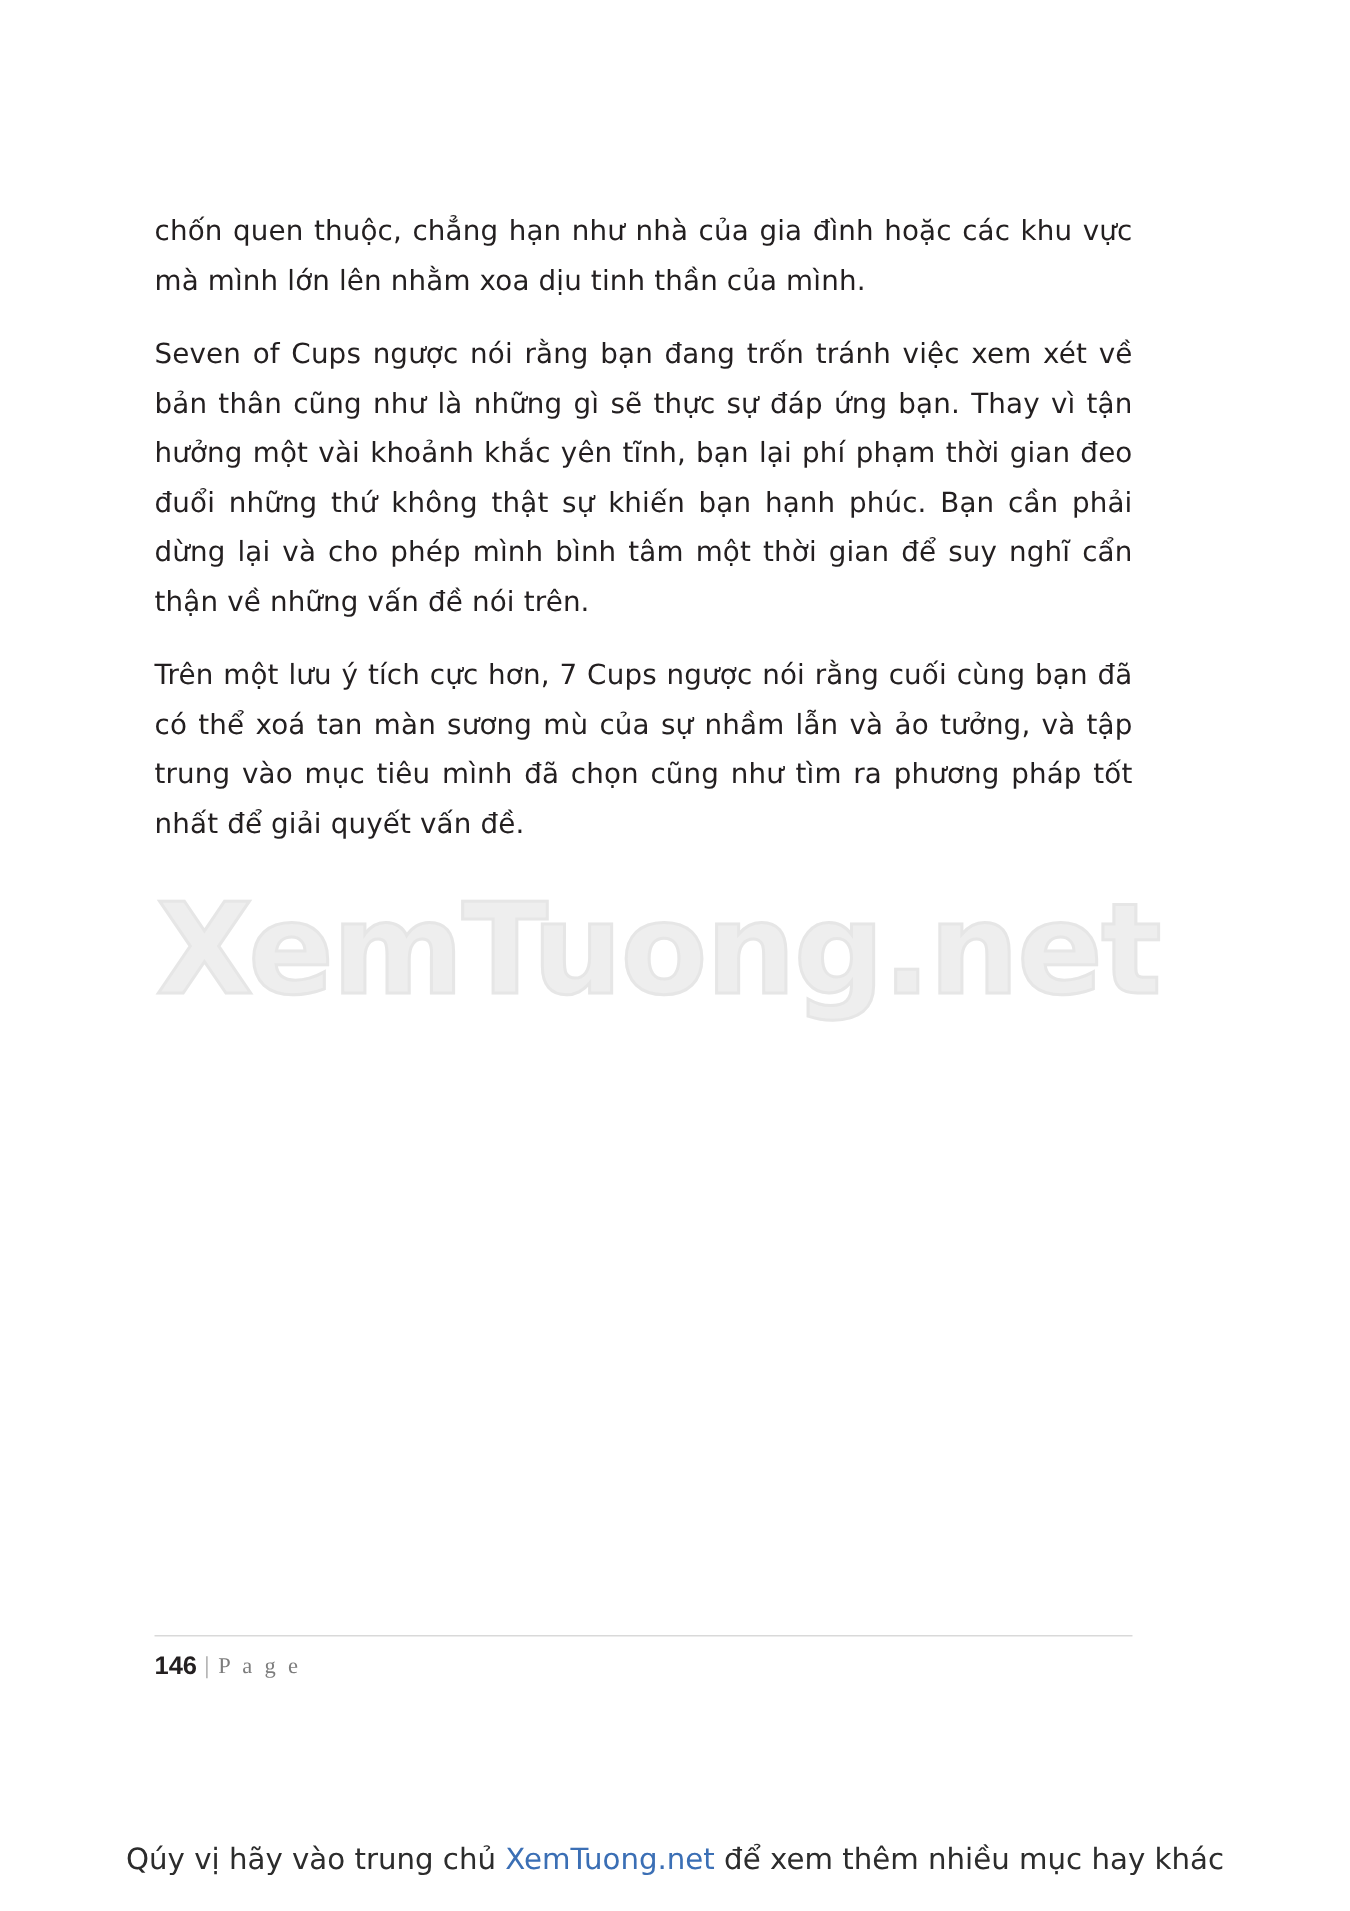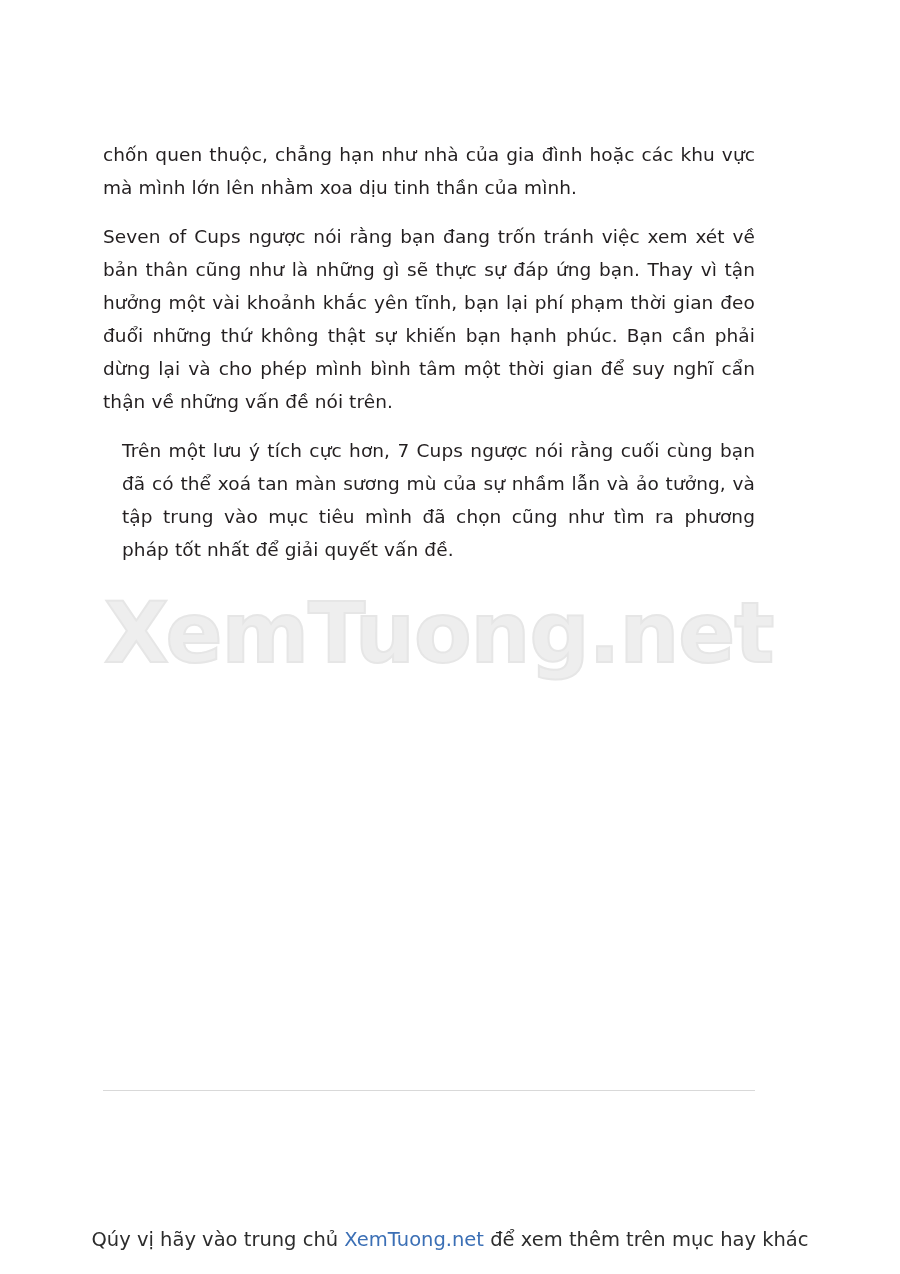--- a/index.html
+++ b/index.html
@@ -32,21 +32,21 @@
 
   .para {
     font-size: 18.5px;
     line-height: 33px;
     text-align: justify;
     text-justify: inter-word;
     margin: 0 0 16px 0;
     color: #231f20;
     letter-spacing: 0.1px;
   }
-  .para:last-child { margin-bottom: 0; margin-left: 19px; }
+  .para:last-child { margin-bottom: 0; }
 
   
   .watermark {
     position: absolute;
     left: 104px;
     top: 578px;
     width: 690px;
     height: 110px;
     display: flex;
     align-items: center;
@@ -129,18 +129,23 @@
     <p class="para">Seven of Cups ngược nói rằng bạn đang trốn tránh việc xem xét về bản thân cũng như là những gì sẽ thực sự đáp ứng bạn. Thay vì tận hưởng một vài khoảnh khắc yên tĩnh, bạn lại phí phạm thời gian đeo đuổi những thứ không thật sự khiến bạn hạnh phúc. Bạn cần phải dừng lại và cho phép mình bình tâm một thời gian để suy nghĩ cẩn thận về những vấn đề nói trên.</p>
     <p class="para">Trên một lưu ý tích cực hơn, 7 Cups ngược nói rằng cuối cùng bạn đã có thể xoá tan màn sương mù của sự nhầm lẫn và ảo tưởng, và tập trung vào mục tiêu mình đã chọn cũng như tìm ra phương pháp tốt nhất để giải quyết vấn đề.</p>
   </div>
 
   <div class="watermark">
     <span class="watermark-text">XemTuong.net</span>
   </div>
 
   <div class="footer-rule"></div>
 
+  <div class="footer">
+    <span class="footer-num">146</span>
+    <span class="footer-sep">|</span>
+    <span class="footer-label">P a g e</span>
+  </div>
 
   <div class="bottom-banner">
-    <span>Qúy vị hãy vào trung chủ </span><span class="brand">XemTuong.net</span><span> để xem thêm trên mục hay khác</span>
+    <span>Qúy vị hãy vào trung chủ </span><span class="brand">XemTuong.net</span><span> để xem thêm nhiều mục hay khác</span>
   </div>
 
 </div>
 
 </body></html>

